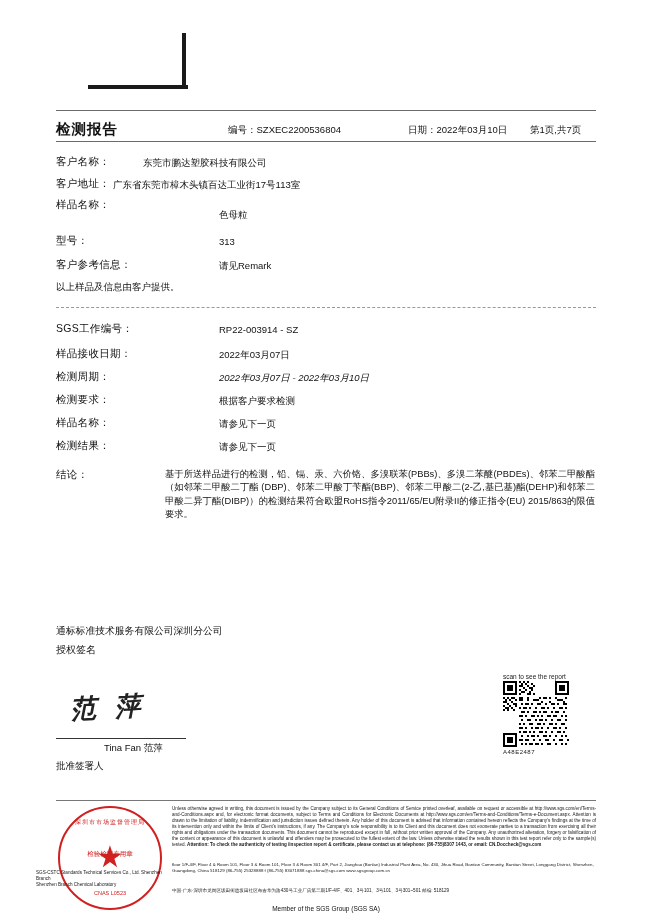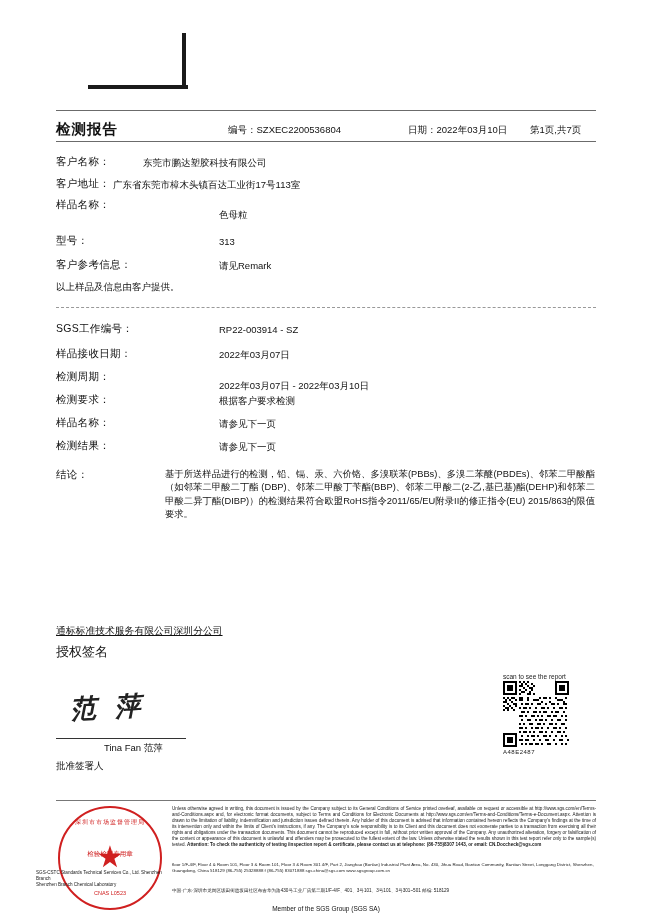--- a/index.html
+++ b/index.html
@@ -117,27 +117,26 @@
     color: #111;
     text-align: justify;
   }
   
   .sig-company {
     position: absolute;
     left: 56px;
     top: 625px;
     font-size: 9.8px;
     color: #111;
-    text-decoration: underline;
   }
   .sig-auth {
     position: absolute;
     left: 56px;
     top: 643px;
-    font-size: 13px;
+    font-size: 10px;
     color: #111;
   }
   .sig-script {
     position: absolute;
     left: 70px;
     top: 690px;
     font-family: "Liberation Serif", serif;
     font-size: 26px;
     font-style: italic;
     font-weight: bold;
@@ -347,21 +346,21 @@
 
   <div class="dashed" style="top:307px;"></div>
 
   <div class="fld-label" style="left:56px; top:322px;">SGS工作编号：</div>
   <div class="fld-value" style="left:219px; top:324px;">RP22-003914 - SZ</div>
 
   <div class="fld-label" style="left:56px; top:347px;">样品接收日期：</div>
   <div class="fld-value" style="left:219px; top:349px;">2022年03月07日</div>
 
   <div class="fld-label" style="left:56px; top:370px;">检测周期：</div>
-  <div class="fld-value" style="left:219px; top:380px;">2022年03月07日 - 2022年03月10日</div>
+  <div class="fld-value" style="left:219px; top:372px;font-style:italic;">2022年03月07日 - 2022年03月10日</div>
 
   <div class="fld-label" style="left:56px; top:393px;">检测要求：</div>
   <div class="fld-value" style="left:219px; top:395px;">根据客户要求检测</div>
 
   <div class="fld-label" style="left:56px; top:416px;">样品名称：</div>
   <div class="fld-value" style="left:219px; top:418px;">请参见下一页</div>
 
   <div class="fld-label" style="left:56px; top:439px;">检测结果：</div>
   <div class="fld-value" style="left:219px; top:441px;">请参见下一页</div>
 

